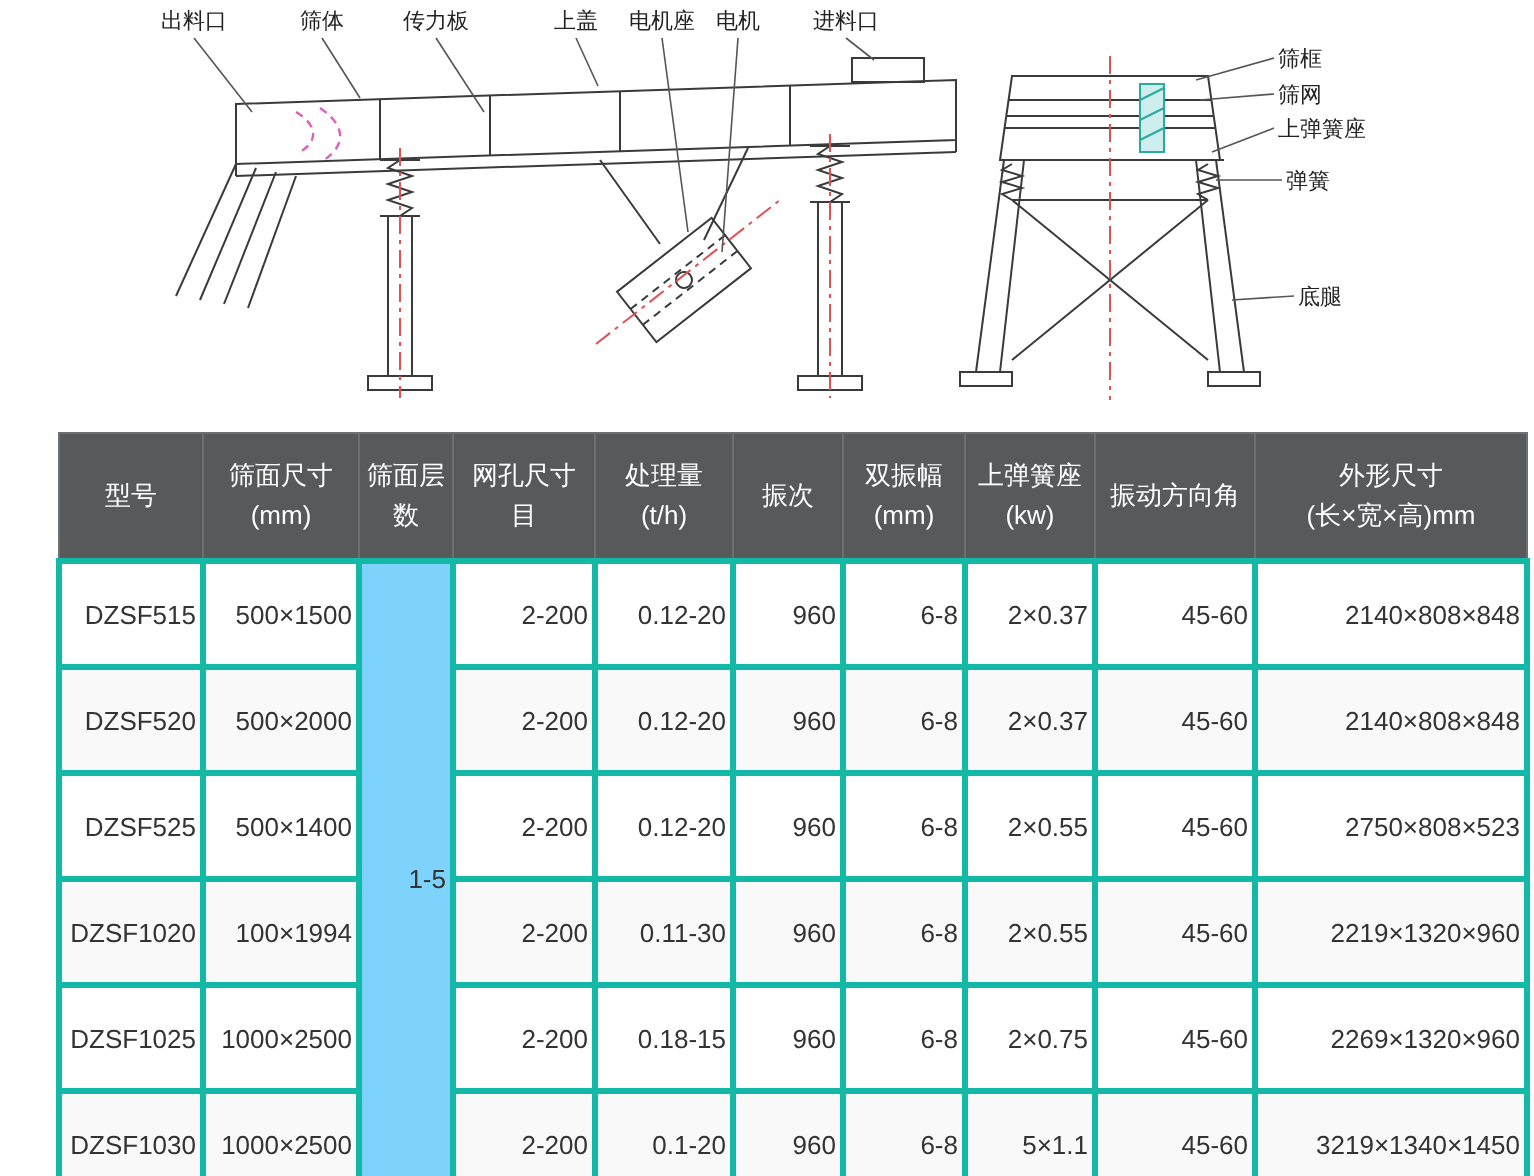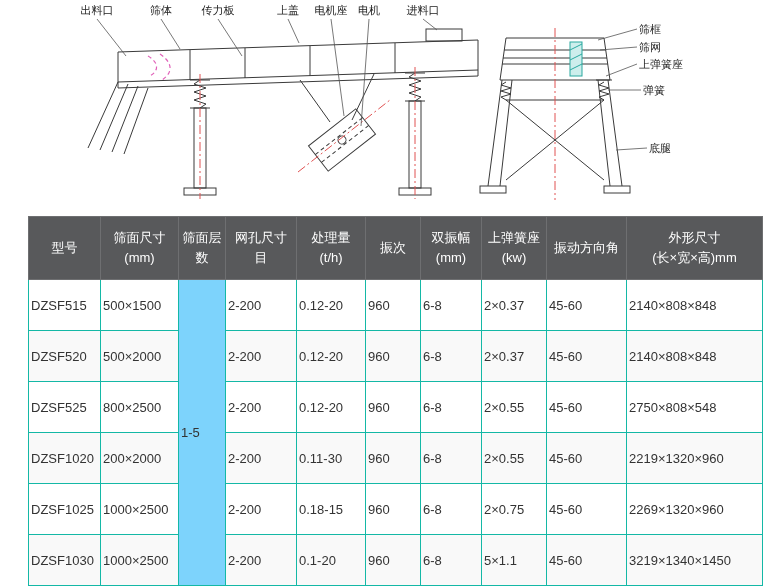--- a/index.html
+++ b/index.html
@@ -3,21 +3,21 @@
 <meta charset="utf-8">
 <style>
   html,body{margin:0;padding:0;background:#fff;}
   body{width:767px;height:588px;font-family:"Liberation Sans",sans-serif;overflow:hidden;}
   .diagram-wrap{width:767px;height:216px;}
   svg text{font-family:"Liberation Sans",sans-serif;font-size:11px;fill:#222;}
   .table-wrap{padding:0 0 0 28px;}
   table.spec{border-collapse:collapse;table-layout:fixed;width:734px;font-size:13px;color:#333;border:1px solid #d6d6d6;}
   table.spec thead th{background:#58595b;color:#fff;font-weight:normal;border:1px solid #6e6f71;
     height:62px;white-space:pre-line;line-height:1.55;padding:0 2px;text-align:center;vertical-align:middle;}
-  table.spec tbody td{border:1px solid #14b8a6;height:50px;text-align:left;background:#fff;padding:0 2px;}
+  table.spec tbody td{border:3px solid #14b8a6;height:50px;text-align:right;background:#fff;padding:0 2px;}
   table.spec tbody tr:nth-child(even) td{background:#f9f9f9;}
   table.spec tbody td.merged{background:#7dd3fc;}
 </style>
 </head>
 <body>
 
 <div class="diagram-wrap">
 <svg width="767" height="216" viewBox="0 0 767 216">
 
   <g stroke="#3a3a3a" stroke-width="1" fill="none">
@@ -205,32 +205,32 @@
           <td>2-200</td>
           <td>0.12-20</td>
           <td>960</td>
           <td>6-8</td>
           <td>2×0.37</td>
           <td>45-60</td>
           <td>2140×808×848</td>
         </tr>
         <tr>
           <td>DZSF525</td>
-          <td>800×2500</td>
+          <td>500×1400</td>
           <td>2-200</td>
           <td>0.12-20</td>
           <td>960</td>
           <td>6-8</td>
           <td>2×0.55</td>
           <td>45-60</td>
-          <td>2750×808×548</td>
+          <td>2750×808×523</td>
         </tr>
         <tr>
           <td>DZSF1020</td>
-          <td>200×2000</td>
+          <td>100×1994</td>
           <td>2-200</td>
           <td>0.11-30</td>
           <td>960</td>
           <td>6-8</td>
           <td>2×0.55</td>
           <td>45-60</td>
           <td>2219×1320×960</td>
         </tr>
         <tr>
           <td>DZSF1025</td>

